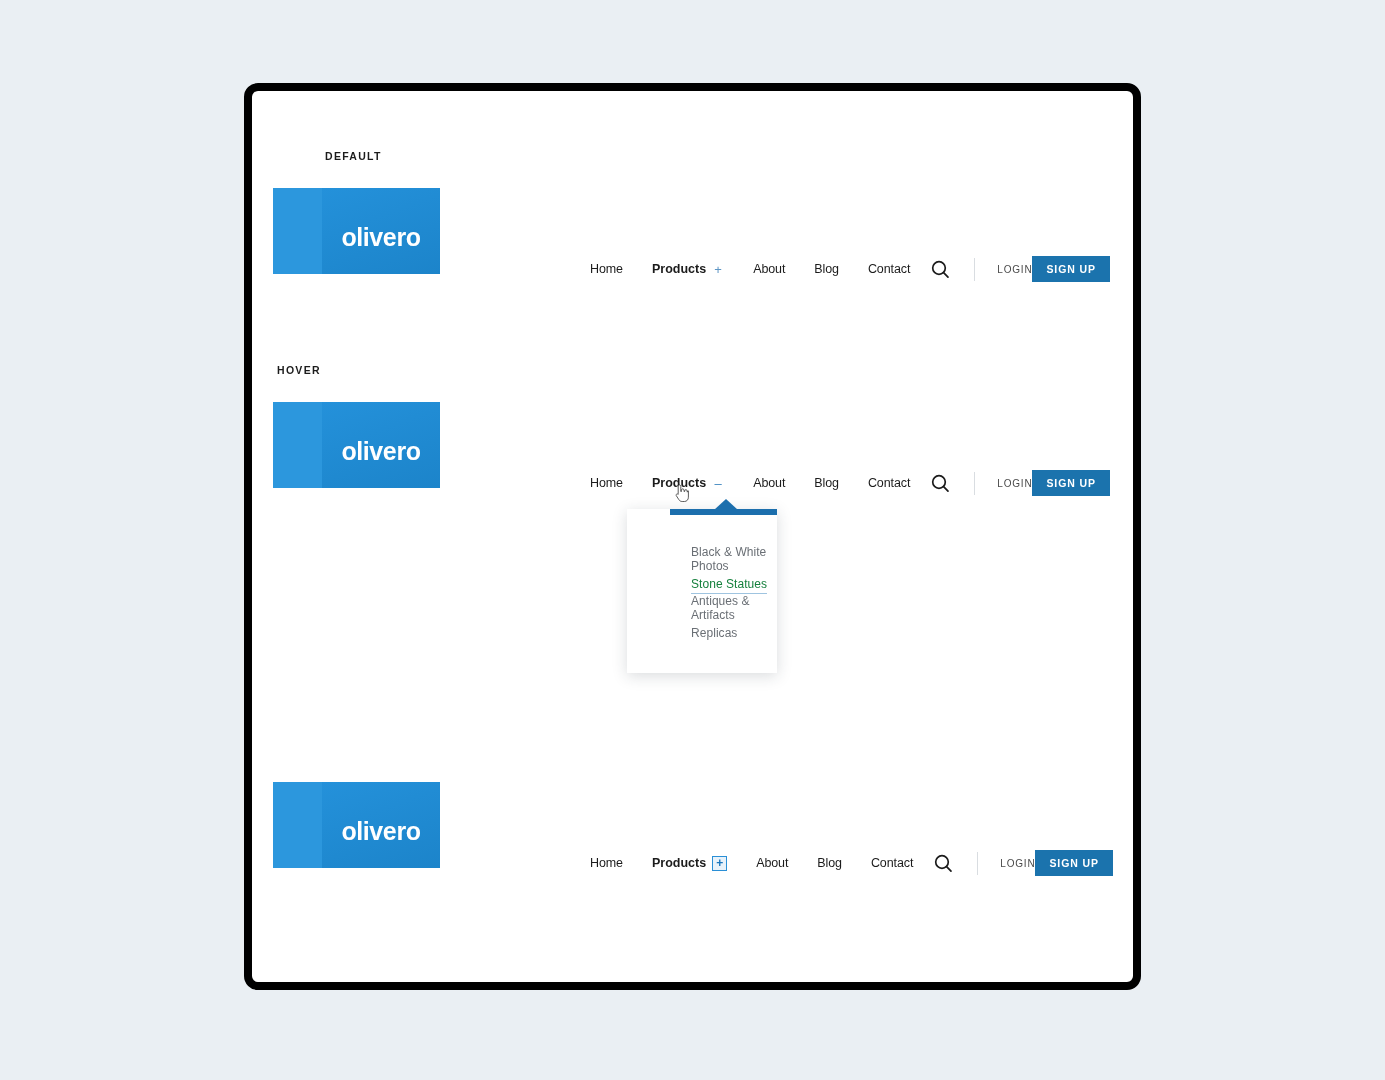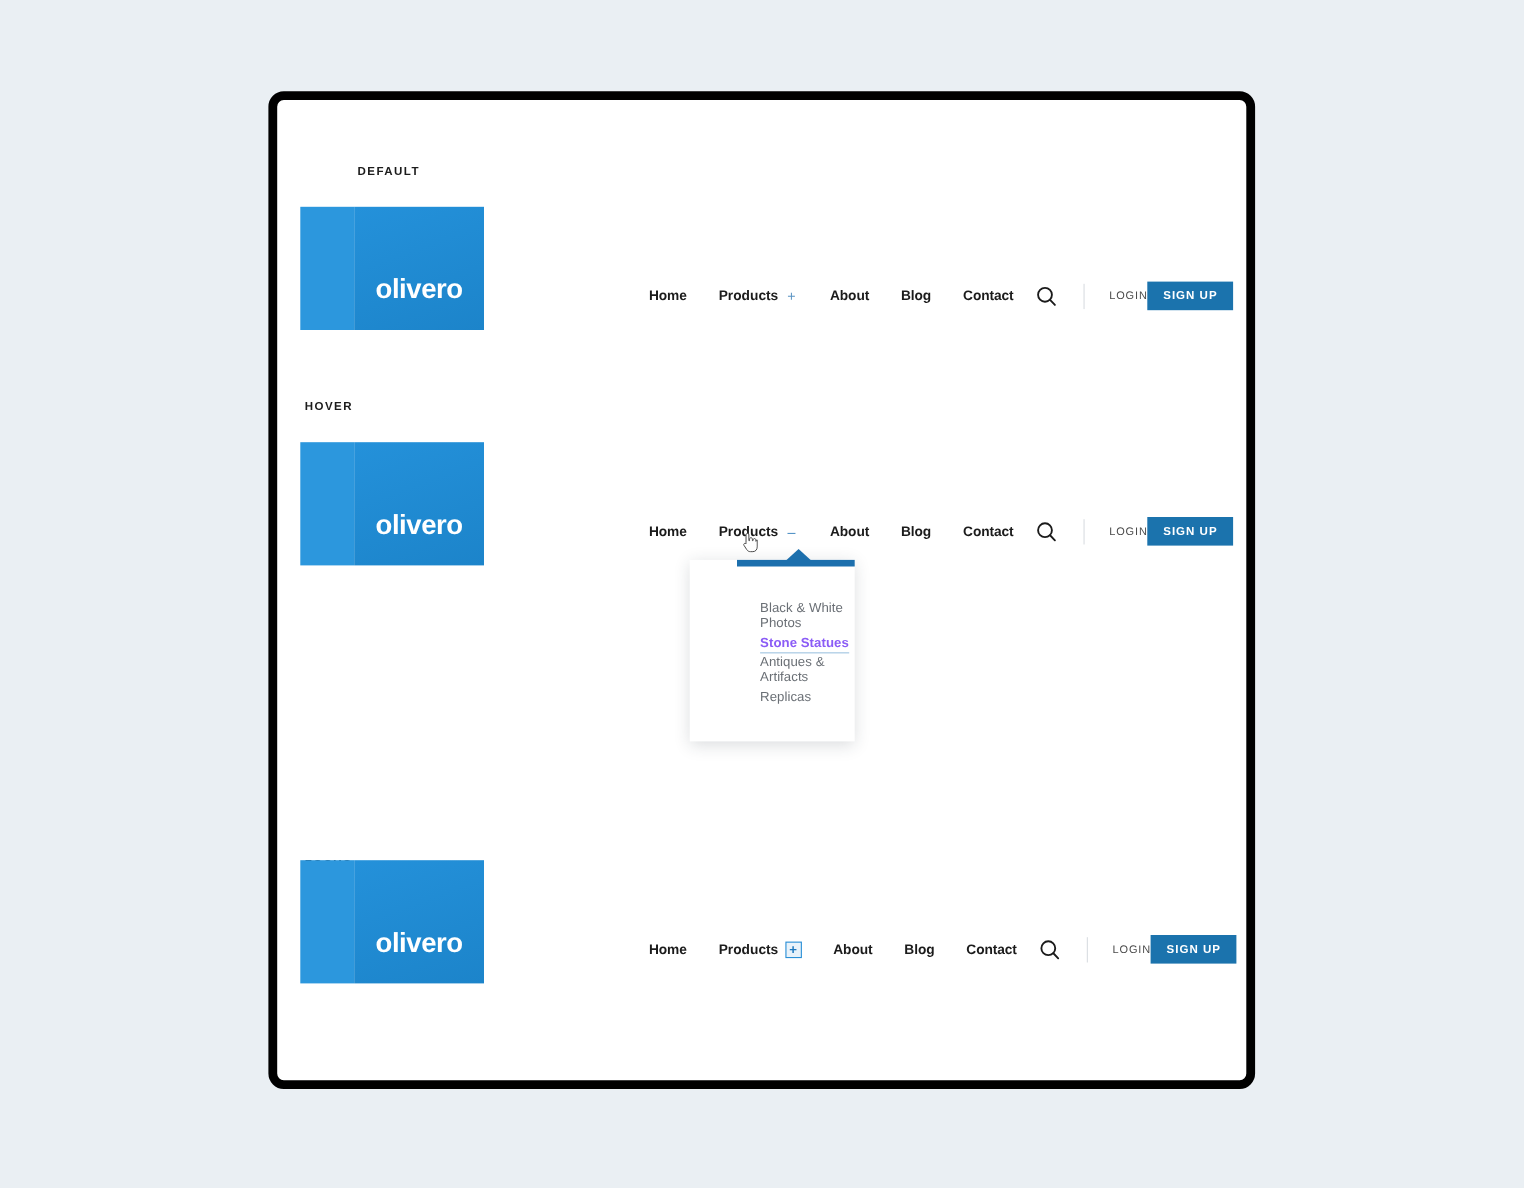--- a/index.html
+++ b/index.html
@@ -30,21 +30,21 @@
     font-weight: bold;
     letter-spacing: 1.3px;
     color: #1c1c1c;
     text-transform: uppercase;
   }
 
   
   .logo-block {
     position: absolute;
     width: 191px;
-    height: 112px;
+    height: 86px;
     display: flex;
     padding-left: 24px;
   }
   .logo-left {
     width: 49px;
     height: 100%;
     background: #2c97dd;
   }
   .logo-right {
     flex: 1;
@@ -68,21 +68,21 @@
     display: flex;
     align-items: center;
     height: 30px;
   }
   .nav-links {
     display: flex;
     align-items: center;
   }
   .nav-link {
     font-size: 12.5px;
-    font-weight: bold;
+    font-weight: normal;
     color: #1b1b1b;
     letter-spacing: -0.1px;
     margin-right: 29px;
     white-space: nowrap;
     position: relative;
     cursor: pointer;
     text-align: center;
   }
   .nav-link:last-child { margin-right: 16px; }
 
@@ -198,24 +198,23 @@
   .dd-item {
     font-size: 12px;
     color: #6a6f75;
     margin-bottom: 18px;
     display: inline-block;
     cursor: pointer;
     letter-spacing: 0.05px;
   }
   .dd-item:last-child { margin-bottom: 0; }
   .dd-item.active {
-    color: #8b5cf6;
+    color: #15803d;
     border-bottom: 1.5px solid #9fc4e0;
     padding-bottom: 2px;
-    font-weight: bold;
   }
   .dd-item-row { display: block; }
 
   
   .cursor-pointer {
     position: absolute;
     left: 673px;
     top: 483px;
     width: 16px;
     height: 20px;

